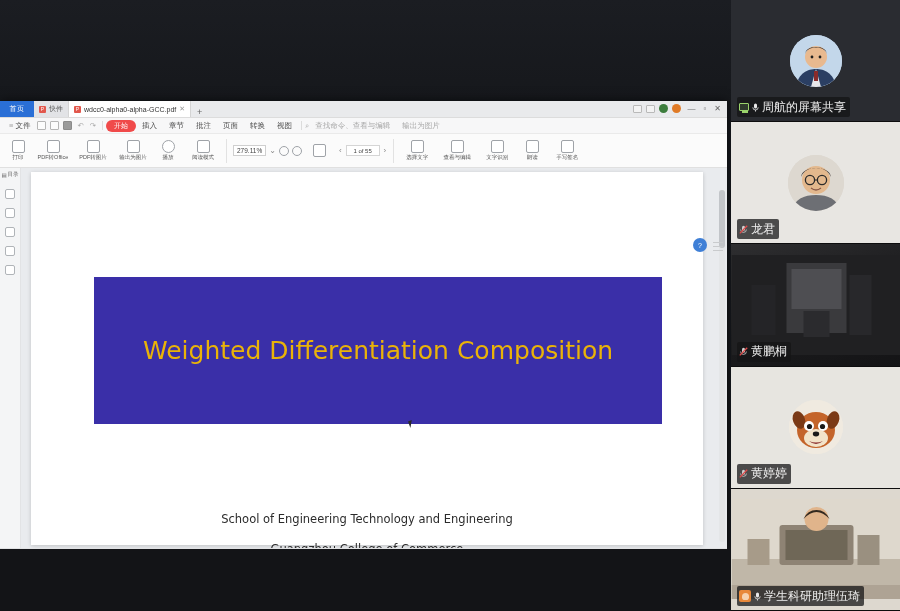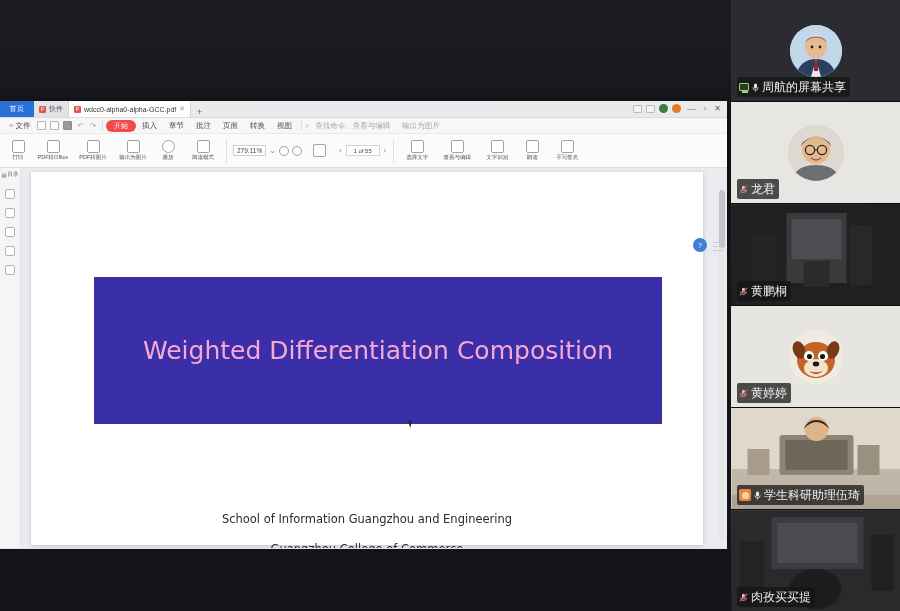--- a/index.html
+++ b/index.html
@@ -90,21 +90,21 @@
     background:#fff; }
   .rail-top { font-size:5.5px; color:#6a6a6a; display:flex; align-items:center;
     gap:1px; margin-bottom:2px;}
 
   .docarea { position:relative; flex:1; background:#e9ebee; overflow:hidden; }
   .page { position:absolute; left:10px; top:4px; width:672px; height:373px;
     background:#fff; box-shadow:0 1px 4px rgba(0,0,0,.18); }
   .titlebox { position:absolute; left:63px; top:105px; width:568px; height:147px;
     background:#3a2fa8; display:flex; flex-direction:column; align-items:center;
     justify-content:center; gap:2px; }
-  .titlebox .tl { color:#f9a8d4; font-size:25px; line-height:1.42;
+  .titlebox .tl { color:#eab308; font-size:25px; line-height:1.42;
     font-family:"DejaVu Sans", sans-serif; white-space:nowrap; }
   .author { position:absolute; left:0; right:0; top:288px; text-align:center;
     font-size:17px; font-weight:bold; color:#1b1b1b;
     font-family:"DejaVu Sans", sans-serif; }
   .aff1 { position:absolute; left:0; right:0; top:340px; text-align:center;
     font-size:11.5px; color:#2b2b2b; font-family:"DejaVu Sans", sans-serif; }
   .aff2 { position:absolute; left:0; right:0; top:370px; text-align:center;
     font-size:11.5px; color:#2b2b2b; font-family:"DejaVu Sans", sans-serif; }
   .cursor-arrow { position:absolute; left:378px; top:248px; width:0; height:0;
     border-left:4px solid #2b2b2b; border-bottom:7px solid transparent;
@@ -302,21 +302,21 @@
         <span class="rail-ico"></span>
       </div>
 
       <div class="docarea">
         <div class="page">
 
           <div class="titlebox">
             <div class="tl">Weighted Differentiation Composition</div>
           </div>
 
-          <div class="aff1">School of Information Guangzhou and Engineering</div>
+          <div class="aff1">School of Engineering Technology and Engineering</div>
           <div class="aff2">Guangzhou College of Commerce</div>
 
           <div class="cursor-arrow"></div>
         </div>
 
         <div class="float-btn">?</div>
         <div class="vscroll">
             <i></i>
           </div>
         <div class="side-lines">
@@ -473,36 +473,15 @@
           <svg width="7" height="9" viewBox="0 0 7 9">
               <rect x="2" y="0.5" width="3" height="5" rx="1.5" fill="#e9e9e9"></rect>
               <path d="M0.8 4.3 a2.7 2.7 0 0 0 5.4 0" stroke="#e9e9e9" stroke-width="0.8" fill="none"></path>
               <rect x="3.1" y="6.8" width="0.8" height="1.8" fill="#e9e9e9"></rect>
             </svg>
         </span>
         <span class="nm">学生科研助理伍琦</span>
       </div>
     </div>
 
-    <div class="pcell" style="border-bottom:none;">
-      <div class="bg" style="background:linear-gradient(170deg,#3a3a3c 0%,#242426 55%,#161618 100%);"></div>
-      <svg class="av" width="169" height="100" viewBox="0 0 169 100">
-        <rect width="169" height="100" fill="#2a2a2c"></rect>
-        <rect x="40" y="6" width="92" height="52" fill="#3c3c40"></rect>
-        <rect x="46" y="12" width="80" height="40" fill="#4a4a4f"></rect>
-        <ellipse cx="84" cy="78" rx="26" ry="20" fill="#1d1d1f"></ellipse>
-        <rect x="8" y="30" width="24" height="50" fill="#232325"></rect>
-        <rect x="140" y="24" width="22" height="56" fill="#202022"></rect>
-      </svg>
-      <div class="nameplate">
-        <span class="ico-mic">
-          <svg width="9" height="9" viewBox="0 0 9 9">
-              <rect x="3" y="0.8" width="3" height="5" rx="1.5" fill="#cfcfcf"></rect>
-              <path d="M1.6 4.5 a2.9 2.9 0 0 0 5.8 0" stroke="#cfcfcf" stroke-width="0.8" fill="none"></path>
-              <line x1="0.8" y1="8.4" x2="8.2" y2="0.8" stroke="#e04a4a" stroke-width="1.3"></line>
-            </svg>
-        </span>
-        <span class="nm">肉孜买买提</span>
-      </div>
-    </div>
 
   </div>
 </div>
 
 </body></html>

